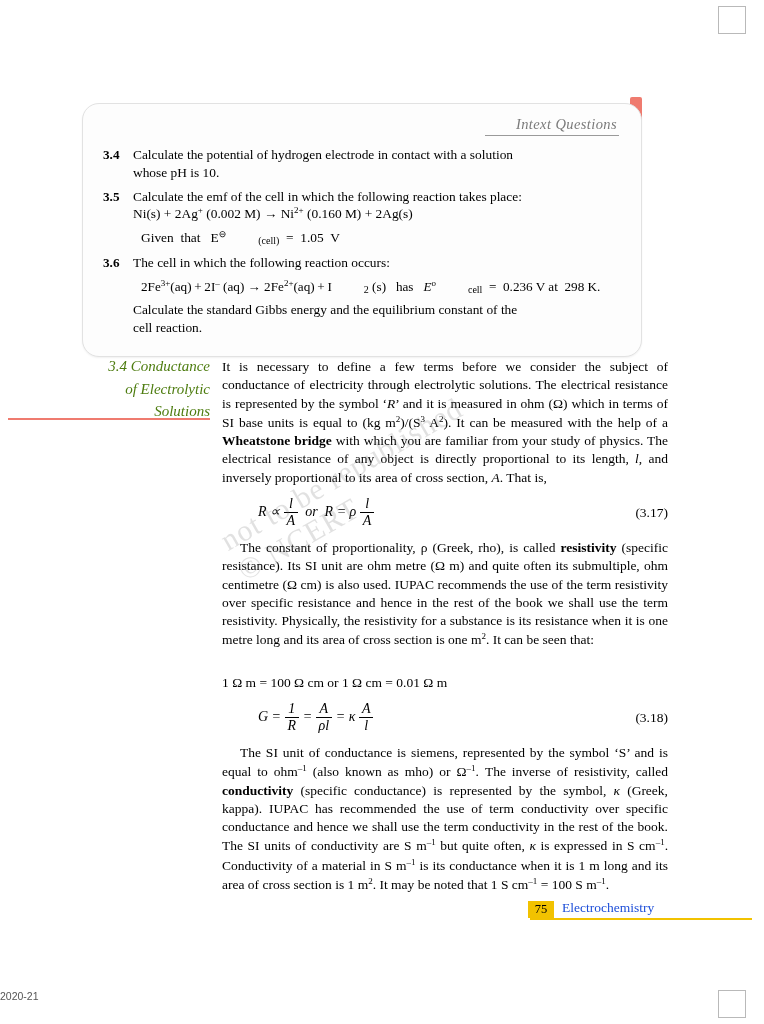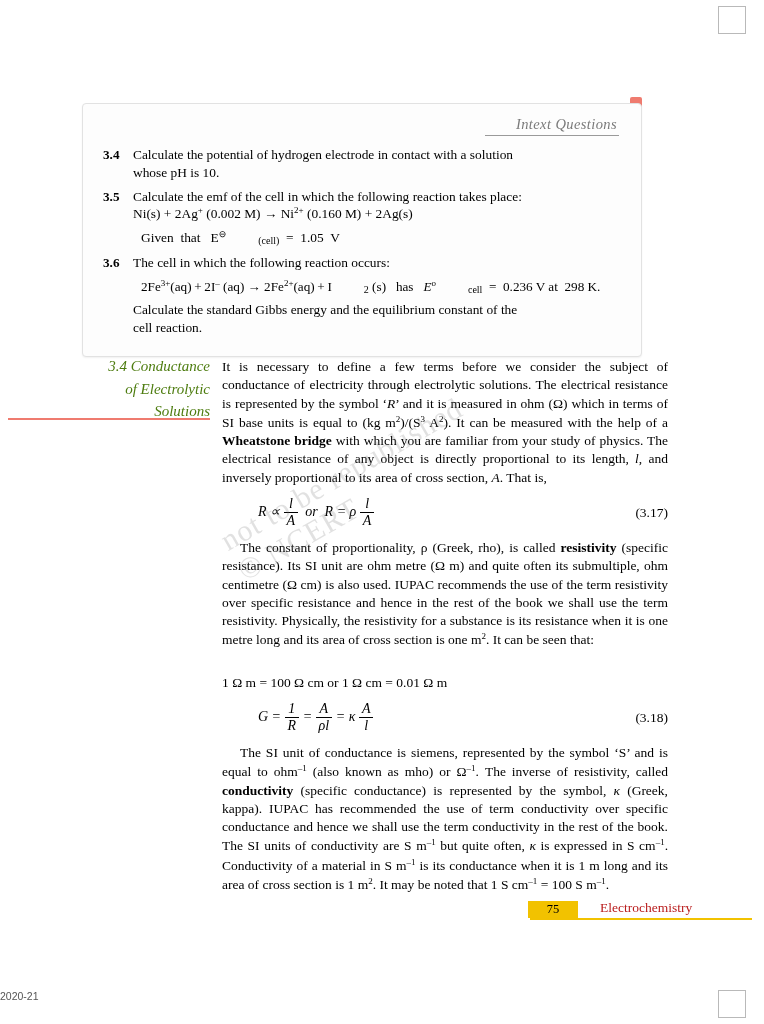--- a/index.html
+++ b/index.html
@@ -29,21 +29,21 @@
 
   
   .intext-box {
     position: absolute;
     left: 82px;
     top: 103px;
     width: 560px;
     min-height: 228px;
     background: #fdfdfd;
     border: 1px solid #e2e2e2;
-    border-radius: 4px;
+    border-radius: 17px;
     box-shadow: 0 1px 2px rgba(0,0,0,0.06);
     box-sizing: border-box;
     padding: 12px 22px 14px 20px;
   }
   .intext-bar {
     position: absolute;
     left: 630px;
     top: 97px;
     width: 12px;
     height: 232px;
@@ -174,37 +174,36 @@
     left: 530px;
     top: 918px;
     width: 222px;
     height: 2px;
     background: #f2c200;
   }
   .page-num {
     position: absolute;
     left: 528px;
     top: 901px;
-    width: 50px;
+    width: 26px;
     height: 17px;
     background: #f2c200;
     color: #000;
     font-size: 12.5px;
     text-align: center;
     line-height: 17px;
     font-family: "Liberation Serif", serif;
   }
   .footer-title {
     position: absolute;
     left: 562px;
     top: 900px;
     font-size: 13.5px;
-    color: #b91c1c;
-    font-family: "Liberation Serif", serif;
-    margin-left: 38px;
+    color: #1d4ed8;
+    font-family: "Liberation Serif", serif;
   }
   .year-mark {
     position: absolute;
     left: 0;
     right: 0;
     top: 990px;
     text-align: left;
     font-size: 10.5px;
     color: #555;
     font-family: "Liberation Sans", sans-serif;

